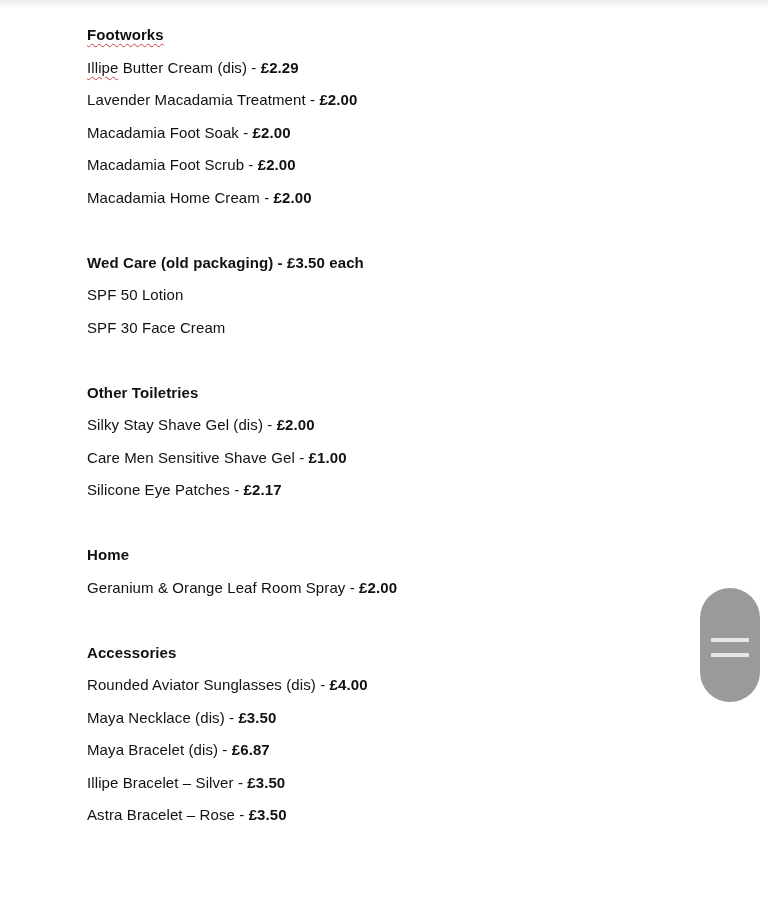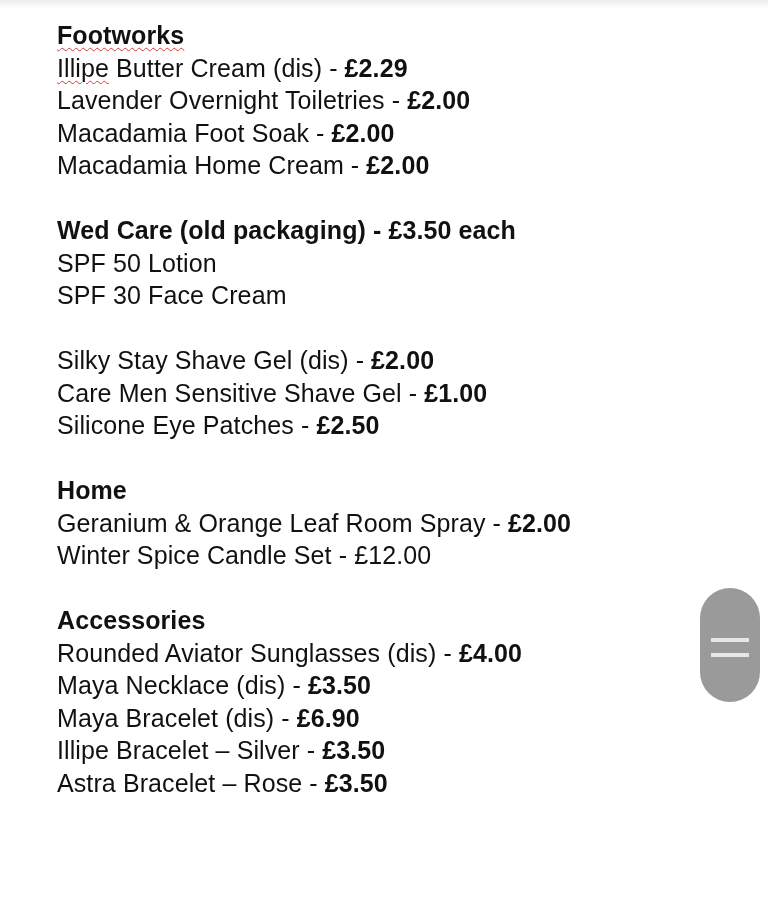--- a/index.html
+++ b/index.html
@@ -8,22 +8,23 @@
     background:#ffffff;
     font-family:"Liberation Sans", "DejaVu Sans", sans-serif;
     color:#111;
   }
   .top-shade {
     position:absolute; left:0; top:0; width:768px; height:8px;
     background:linear-gradient(#ececec, #ffffff);
   }
   .doc { position:absolute; left:57px; top:22px; width:640px; }
   .line {
-    height:32.5px; line-height:26px; font-size:25px; white-space:nowrap;
+    height:32.5px; line-height:26px; font-size:15px; white-space:nowrap;
     letter-spacing:0.1px;
+    margin-left:30px;
   }
   .blank { height:32.5px; }
   .heading { font-weight:bold; }
   .price { font-weight:bold; }
   .spell {
     text-decoration: underline wavy #d04040;
     text-decoration-thickness:1px;
     text-underline-offset:3px;
   }
   .scroll-handle {
@@ -37,44 +38,45 @@
 </style>
 </head>
 <body>
 
 <div class="top-shade"></div>
 
 <div class="doc">
 
   <div class="line heading"><span class="spell">Footworks</span></div>
   <div class="line"><span class="spell">Illipe</span><span> Butter Cream (dis) - </span><span class="price">£2.29</span></div>
-  <div class="line"><span>Lavender Overnight Toiletries - </span><span class="price">£2.00</span></div>
+  <div class="line"><span>Lavender Macadamia Treatment - </span><span class="price">£2.00</span></div>
   <div class="line"><span>Macadamia Foot Soak - </span><span class="price">£2.00</span></div>
+  <div class="line"><span>Macadamia Foot Scrub - </span><span class="price">£2.00</span></div>
   <div class="line"><span>Macadamia Home Cream - </span><span class="price">£2.00</span></div>
   <div class="blank"></div>
 
   <div class="line heading">Wed Care (old packaging) - £3.50 each</div>
   <div class="line"><span>SPF 50 Lotion</span></div>
   <div class="line"><span>SPF 30 Face Cream</span></div>
   <div class="blank"></div>
 
+  <div class="line heading">Other Toiletries</div>
   <div class="line"><span>Silky Stay Shave Gel (dis) - </span><span class="price">£2.00</span></div>
   <div class="line"><span>Care Men Sensitive Shave Gel - </span><span class="price">£1.00</span></div>
-  <div class="line"><span>Silicone Eye Patches - </span><span class="price">£2.50</span></div>
+  <div class="line"><span>Silicone Eye Patches - </span><span class="price">£2.17</span></div>
   <div class="blank"></div>
 
   <div class="line heading">Home</div>
   <div class="line"><span>Geranium &amp; Orange Leaf Room Spray - </span><span class="price">£2.00</span></div>
-  <div class="line"><span>Winter Spice Candle Set - £12.00</span></div>
   <div class="blank"></div>
 
   <div class="line heading">Accessories</div>
   <div class="line"><span>Rounded Aviator Sunglasses (dis) - </span><span class="price">£4.00</span></div>
   <div class="line"><span>Maya Necklace (dis) - </span><span class="price">£3.50</span></div>
-  <div class="line"><span>Maya Bracelet (dis) - </span><span class="price">£6.90</span></div>
+  <div class="line"><span>Maya Bracelet (dis) - </span><span class="price">£6.87</span></div>
   <div class="line"><span>Illipe Bracelet – Silver - </span><span class="price">£3.50</span></div>
   <div class="line"><span>Astra Bracelet – Rose - </span><span class="price">£3.50</span></div>
 </div>
 
 <div class="scroll-handle">
   <div class="bar" style="top:50px"></div>
   <div class="bar" style="top:65px"></div>
 </div>
 
 </body></html>

